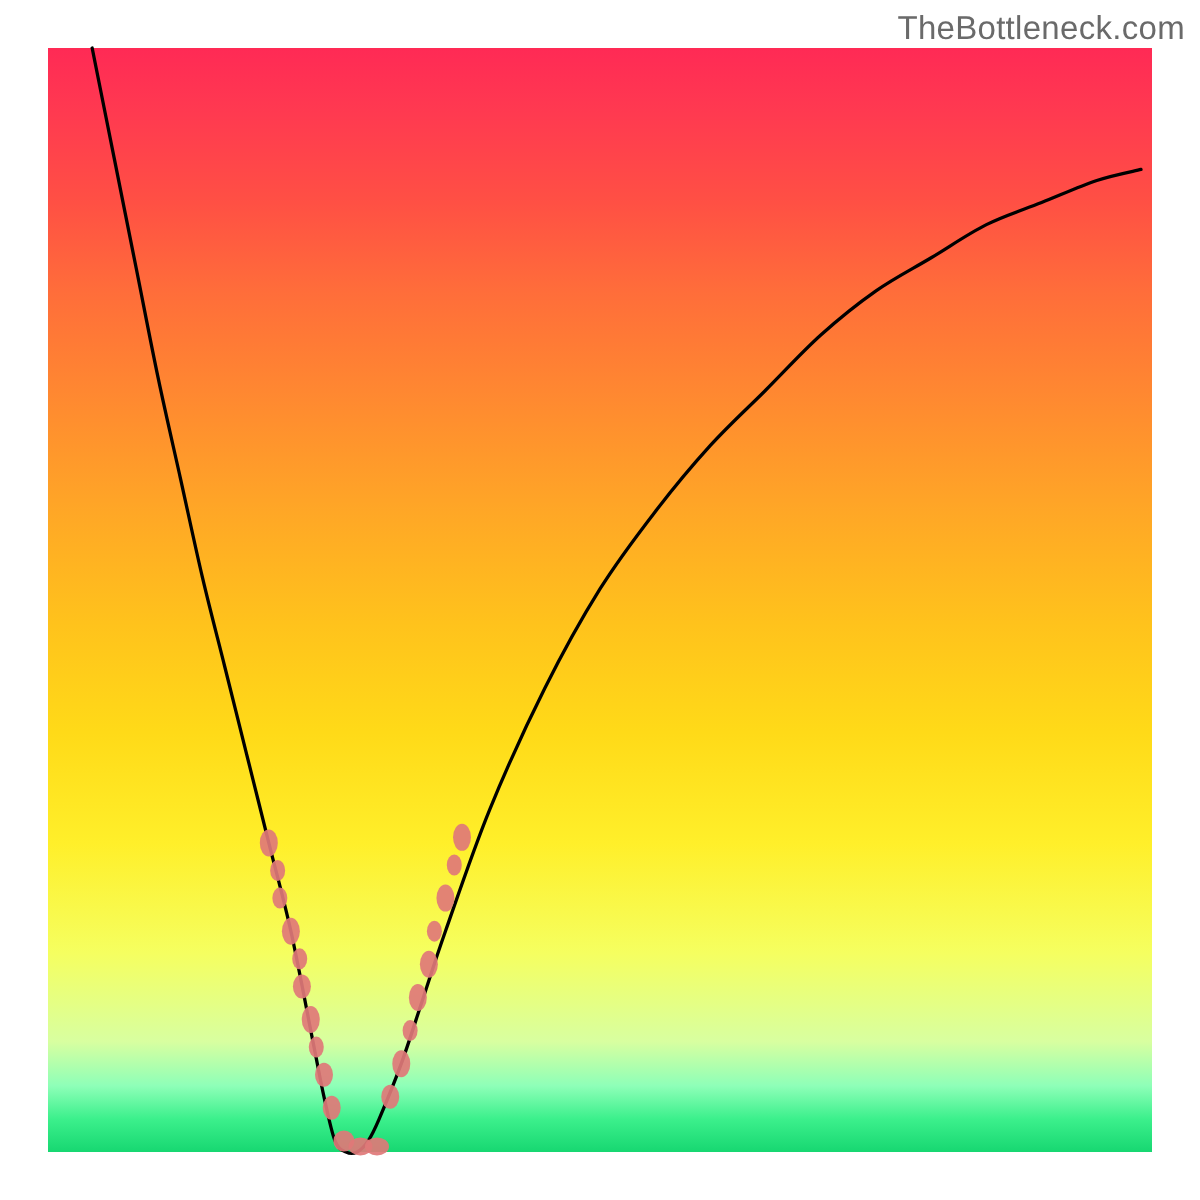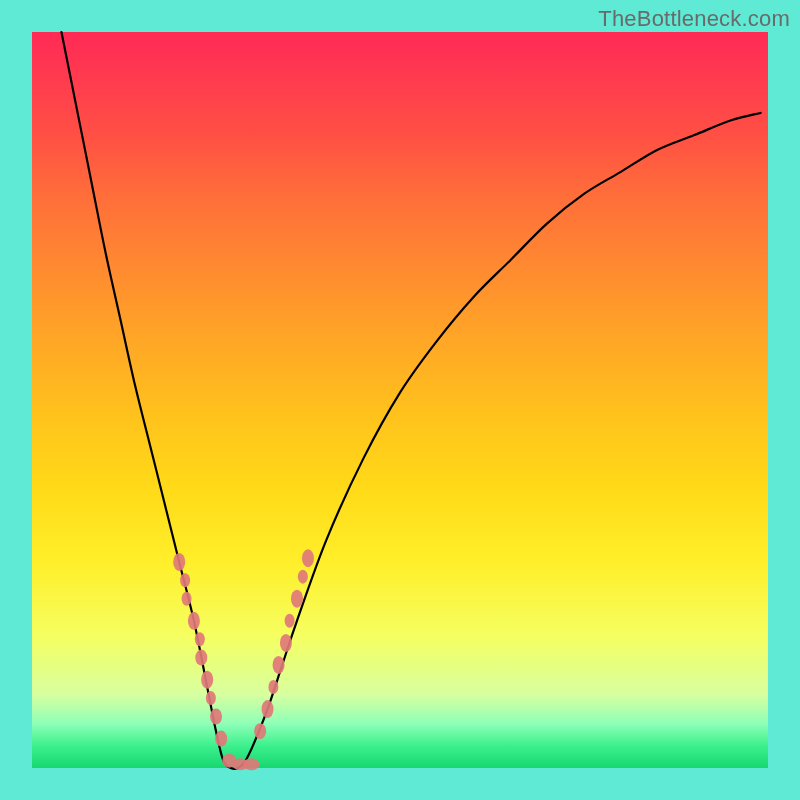--- a/index.html
+++ b/index.html
@@ -8,21 +8,21 @@
     width: 800px;
     height: 800px;
     overflow: hidden;
     background: #000;
     font-family: Arial, Helvetica, sans-serif;
   }
   .frame {
     position: relative;
     width: 800px;
     height: 800px;
-    background: #5eead4;
+    background: #ffffff;
   }
   .plot {
     position: absolute;
     left: 32px;
     top: 32px;
     width: 736px;
     height: 736px;
     background: linear-gradient(to bottom,
       #ff2a55 0%,
       #ff3a50 6%,

